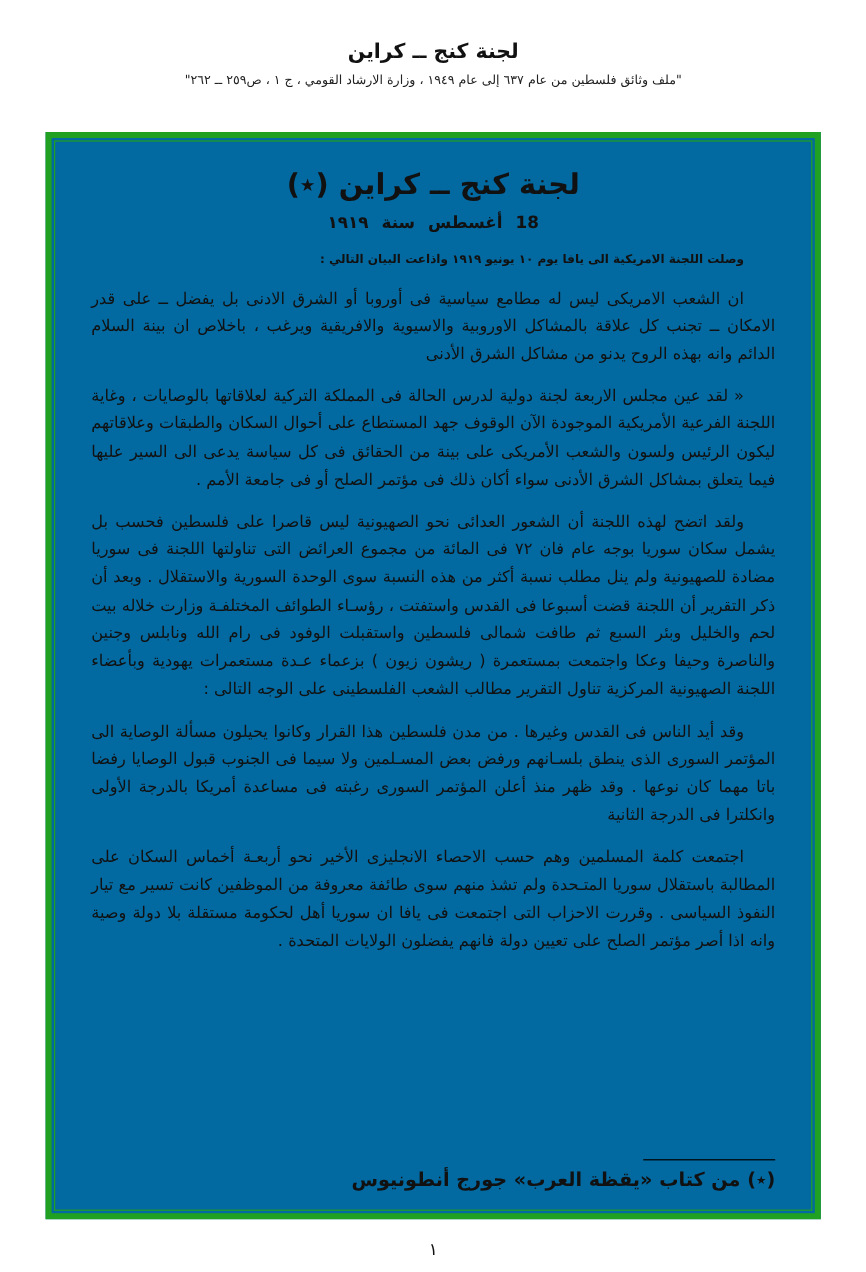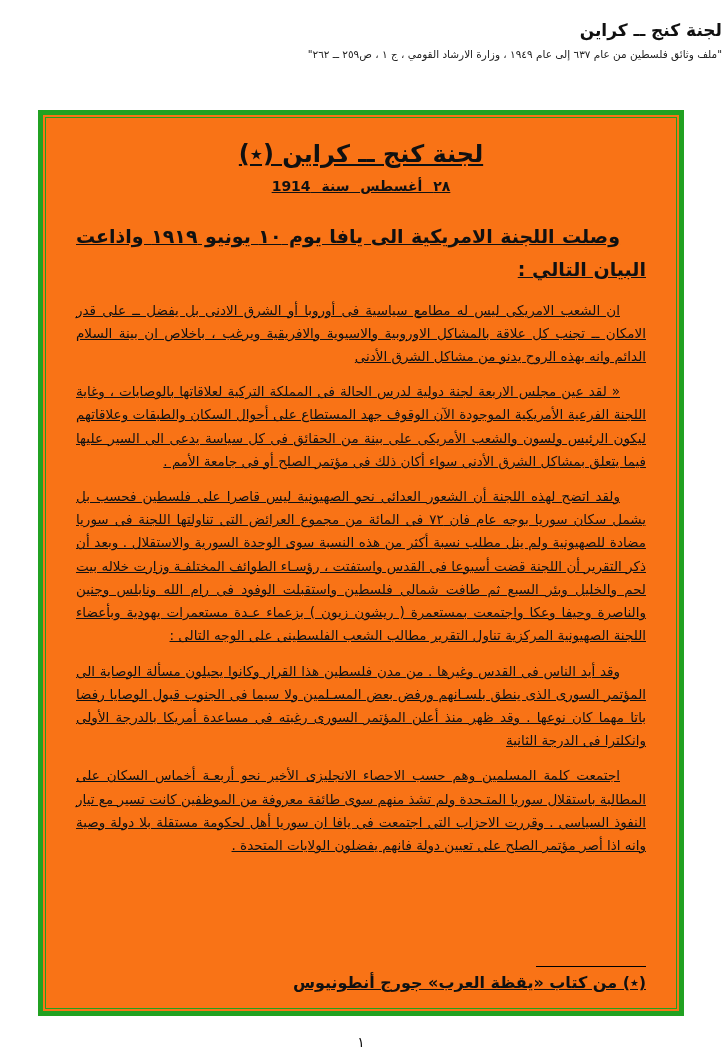--- a/index.html
+++ b/index.html
@@ -15,43 +15,43 @@
     position: relative;
     direction: rtl;
   }
   .page {
     position: relative;
     width: 722px;
     height: 1060px;
     overflow: hidden;
   }
   .header {
-    padding-top: 20px;
+    text-align: center;
+    padding-top: 33px;
   }
   .header-title {
     font-weight: bold;
     font-size: 17px;
     letter-spacing: 0.5px;
   }
   .header-source {
     font-size: 10.5px;
     margin-top: 8px;
     color: #222;
   }
   .frame-outer {
     position: absolute;
     top: 110px;
     left: 38px;
     right: 38px;
     bottom: 44px;
     border: 5px solid var(--frame-green, #21a121);
     padding: 2px;
     box-sizing: border-box;
-    background: #f97316;
-    text-decoration: underline;
+    background: #0369a1;
   }
   .frame-inner {
     border: 1px solid var(--frame-green, #21a121);
     height: 100%;
     box-sizing: border-box;
     padding: 22px 30px 16px 30px;
     overflow: hidden;
     display: flex;
     flex-direction: column;
   }
@@ -62,26 +62,26 @@
     margin: 0 0 10px 0;
   }
   .doc-date {
     text-align: center;
     font-size: 14px;
     font-weight: bold;
     word-spacing: 6px;
     margin-bottom: 14px;
   }
   .doc-lead {
-    font-size: 19px;
+    font-size: 10px;
     font-weight: bold;
     text-align: justify;
     text-indent: 26px;
     line-height: 1.75;
-    margin: 12px 0 12px 0;
+    margin: 0 0 12px 0;
   }
   .doc-paragraph {
     font-size: 13.5px;
     line-height: 1.72;
     text-align: justify;
     text-indent: 26px;
     margin: 0 0 12px 0;
   }
   .footnote-block {
     margin-top: auto;
@@ -112,21 +112,21 @@
   <div class="header">
     <div class="header-title">لجنة كنج ــ كراين</div>
     <div class="header-source">"ملف وثائق فلسطين من عام ٦٣٧ إلى عام ١٩٤٩ ، وزارة الارشاد القومي ، ج ١ ، ص٢٥٩ ــ ٢٦٢"</div>
   </div>
 
   <div class="frame-outer">
     <div class="frame-inner">
 
       <h1 class="doc-title">لجنة كنج ــ كراين (٭)</h1>
 
-      <div class="doc-date">٢٨ أغسطس سنة 1914</div>
+      <div class="doc-date">18 أغسطس سنة ١٩١٩</div>
 
       <p class="doc-lead">وصلت اللجنة الامريكية الى يافا يوم ١٠ يونيو ١٩١٩ واذاعت البيان التالي :</p>
 
       <p class="doc-paragraph">ان الشعب الامريكى ليس له مطامع سياسية فى أوروبا أو الشرق الادنى بل يفضل ــ على قدر الامكان ــ تجنب كل علاقة بالمشاكل الاوروبية والاسيوية والافريقية ويرغب ، باخلاص ان بينة السلام الدائم وانه بهذه الروح يدنو من مشاكل الشرق الأدنى</p>
 
       <p class="doc-paragraph">« لقد عين مجلس الاربعة لجنة دولية لدرس الحالة فى المملكة التركية لعلاقاتها بالوصايات ، وغاية اللجنة الفرعية الأمريكية الموجودة الآن الوقوف جهد المستطاع على أحوال السكان والطبقات وعلاقاتهم ليكون الرئيس ولسون والشعب الأمريكى على بينة من الحقائق فى كل سياسة يدعى الى السير عليها فيما يتعلق بمشاكل الشرق الأدنى سواء أكان ذلك فى مؤتمر الصلح أو فى جامعة الأمم .</p>
 
       <p class="doc-paragraph">ولقد اتضح لهذه اللجنة أن الشعور العدائى نحو الصهيونية ليس قاصرا على فلسطين فحسب بل يشمل سكان سوريا بوجه عام فان ٧٢ فى المائة من مجموع العرائض التى تناولتها اللجنة فى سوريا مضادة للصهيونية ولم ينل مطلب نسبة أكثر من هذه النسبة سوى الوحدة السورية والاستقلال . وبعد أن ذكر التقرير أن اللجنة قضت أسبوعا فى القدس واستفتت ، رؤسـاء الطوائف المختلفـة وزارت خلاله بيت لحم والخليل وبئر السبع ثم طافت شمالى فلسطين واستقبلت الوفود فى رام الله ونابلس وجنين والناصرة وحيفا وعكا واجتمعت بمستعمرة ( ريشون زيون ) بزعماء عـدة مستعمرات يهودية وبأعضاء اللجنة الصهيونية المركزية تناول التقرير مطالب الشعب الفلسطينى على الوجه التالى :</p>
 
       <p class="doc-paragraph">وقد أيد الناس فى القدس وغيرها . من مدن فلسطين هذا القرار وكانوا يحيلون مسألة الوصاية الى المؤتمر السورى الذى ينطق بلسـانهم ورفض بعض المسـلمين ولا سيما فى الجنوب قبول الوصايا رفضا باتا مهما كان نوعها . وقد ظهر منذ أعلن المؤتمر السورى رغبته فى مساعدة أمريكا بالدرجة الأولى وانكلترا فى الدرجة الثانية</p>

